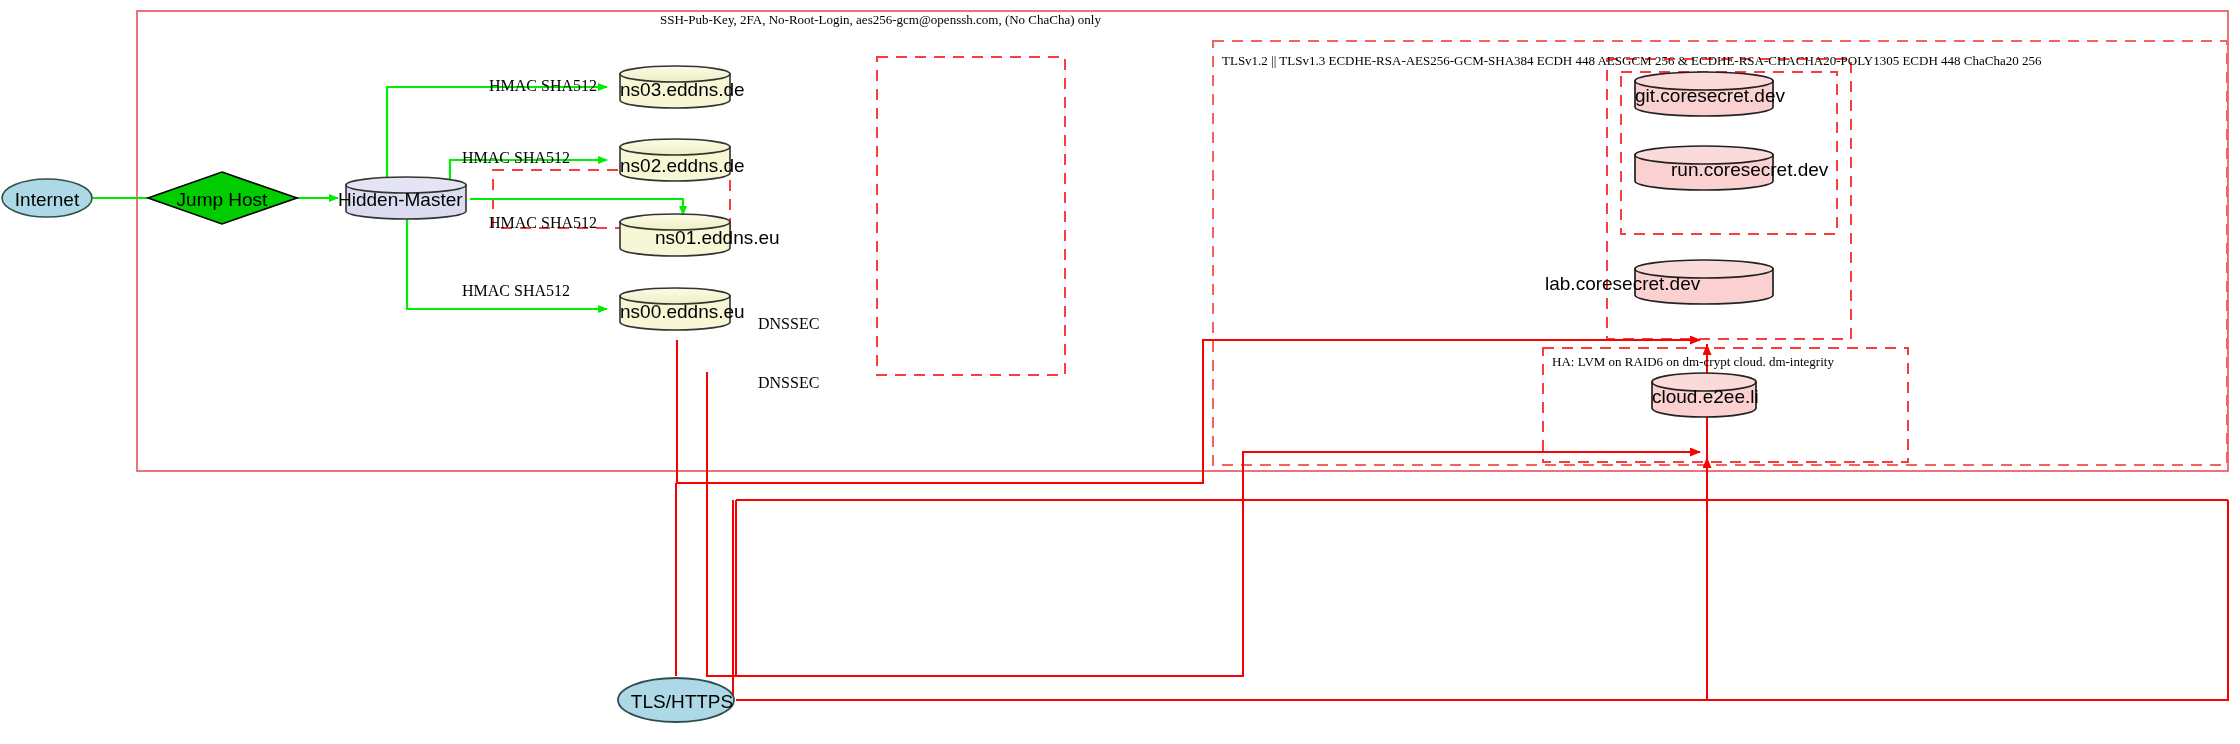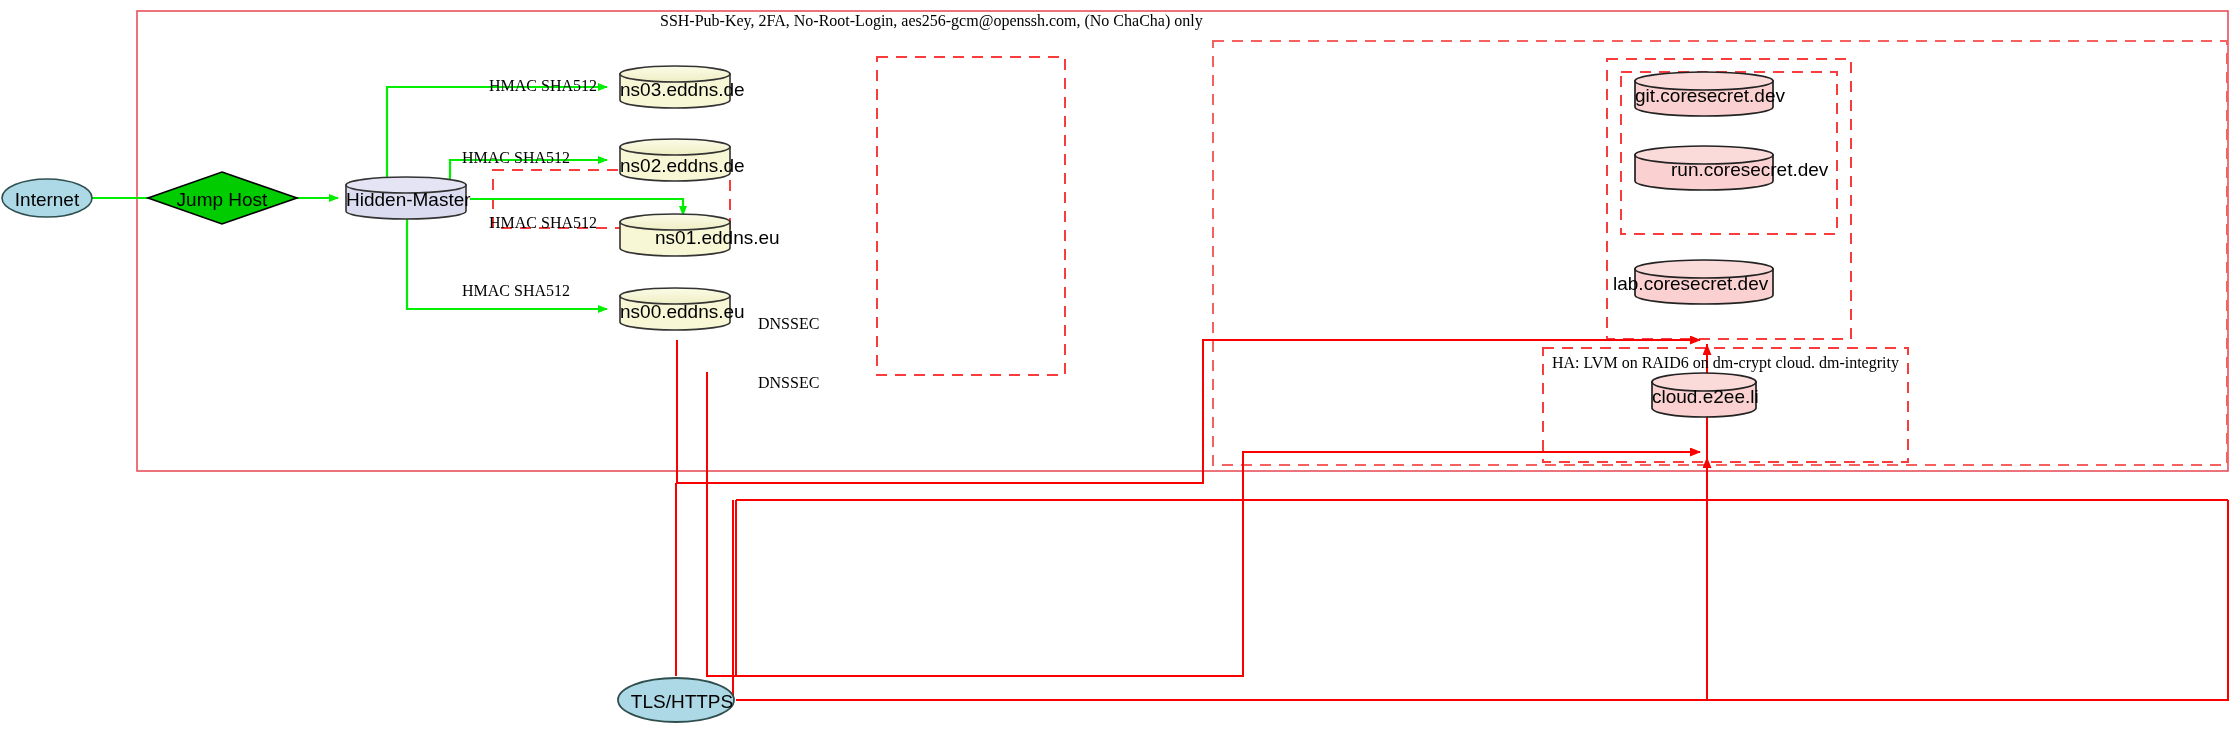--- a/index.html
+++ b/index.html
@@ -2,21 +2,21 @@
 <html><head>
 <meta charset="utf-8">
 <style>
   html,body{margin:0;padding:0;background:#ffffff;}
   body{width:2240px;height:744px;overflow:hidden;
        font-family:"Liberation Sans",sans-serif;}
   #stage{position:relative;width:2240px;height:744px;}
   #stage svg{position:absolute;top:0;left:0;}
   .lbl{position:absolute;font-family:"Liberation Serif",serif;color:#000;
        white-space:nowrap;line-height:1;}
-  .lbl-sm{font-size:16px;}
+  .lbl-sm{font-size:13px;}
   .lbl-md{font-size:16px;}
   .node-text{position:absolute;white-space:nowrap;color:#000;
        font-family:"Liberation Sans",sans-serif;font-size:19px;
        text-align:center;line-height:1;}
 </style>
 </head>
 <body>
 
 <div id="stage">
 
@@ -121,35 +121,36 @@
     <g>
       <path d="M1652,382 L1652,408 A52,9 0 0 0 1756,408 L1756,382 Z" fill="#fad0d0" stroke="#222222" stroke-width="1.7"></path>
       <ellipse cx="1704" cy="382" rx="52" ry="9" fill="#fbdada" stroke="#222222" stroke-width="1.7"></ellipse>
     </g>
 
     <ellipse cx="676" cy="700" rx="58" ry="22" fill="#add8e6" stroke="#2f4f4f" stroke-width="1.8"></ellipse>
   </svg>
 
   <div class="lbl lbl-sm" style="left:660px;top:13px;">SSH-Pub-Key, 2FA, No-Root-Login, aes256-gcm@openssh.com, (No ChaCha) only</div>
 
+  <div class="lbl lbl-sm" style="left:1222px;top:54px;">TLSv1.2 || TLSv1.3 ECDHE-RSA-AES256-GCM-SHA384 ECDH 448 AESGCM 256 &amp; ECDHE-RSA-CHACHA20-POLY1305 ECDH 448 ChaCha20 256</div>
 
   <div class="lbl lbl-sm" style="left:1552px;top:355px;">HA: LVM on RAID6 on dm-crypt cloud. dm-integrity</div>
 
   <div class="node-text" style="left:0px;top:190px;width:94px;">Internet</div>
   <div class="node-text" style="left:160px;top:190px;width:124px;">Jump Host</div>
-  <div class="node-text" style="left:346px;top:190px;width:120px;">Hidden-Master</div>
+  <div class="node-text" style="left:338px;top:190px;width:120px;">Hidden-Master</div>
 
   <div class="node-text" style="left:620px;top:80px;width:110px;">ns03.eddns.de</div>
   <div class="node-text" style="left:620px;top:156px;width:104px;">ns02.eddns.de</div>
   <div class="node-text" style="left:620px;top:228px;width:110px;margin-left:35px;">ns01.eddns.eu</div>
   <div class="node-text" style="left:620px;top:302px;width:110px;">ns00.eddns.eu</div>
 
   <div class="node-text" style="left:1635px;top:86px;width:138px;">git.coresecret.dev</div>
   <div class="node-text" style="left:1635px;top:160px;width:138px;padding-left:36px;">run.coresecret.dev</div>
-  <div class="node-text" style="left:1613px;top:274px;width:146px;">lab.coresecret.dev</div>
+  <div class="node-text" style="left:1545px;top:274px;width:146px;">lab.coresecret.dev</div>
   <div class="node-text" style="left:1652px;top:387px;width:104px;">cloud.e2ee.li</div>
 
   <div class="node-text" style="left:618px;top:692px;width:128px;">TLS/HTTPS</div>
 
   <div class="lbl lbl-md" style="left:489px;top:78px;">HMAC SHA512</div>
   <div class="lbl lbl-md" style="left:462px;top:150px;">HMAC SHA512</div>
   <div class="lbl lbl-md" style="left:489px;top:215px;">HMAC SHA512</div>
   <div class="lbl lbl-md" style="left:462px;top:283px;">HMAC SHA512</div>
 
   <div class="lbl lbl-md" style="left:758px;top:316px;">DNSSEC</div>

